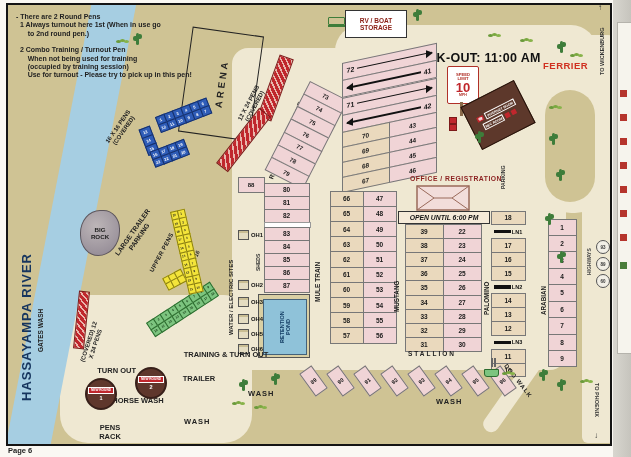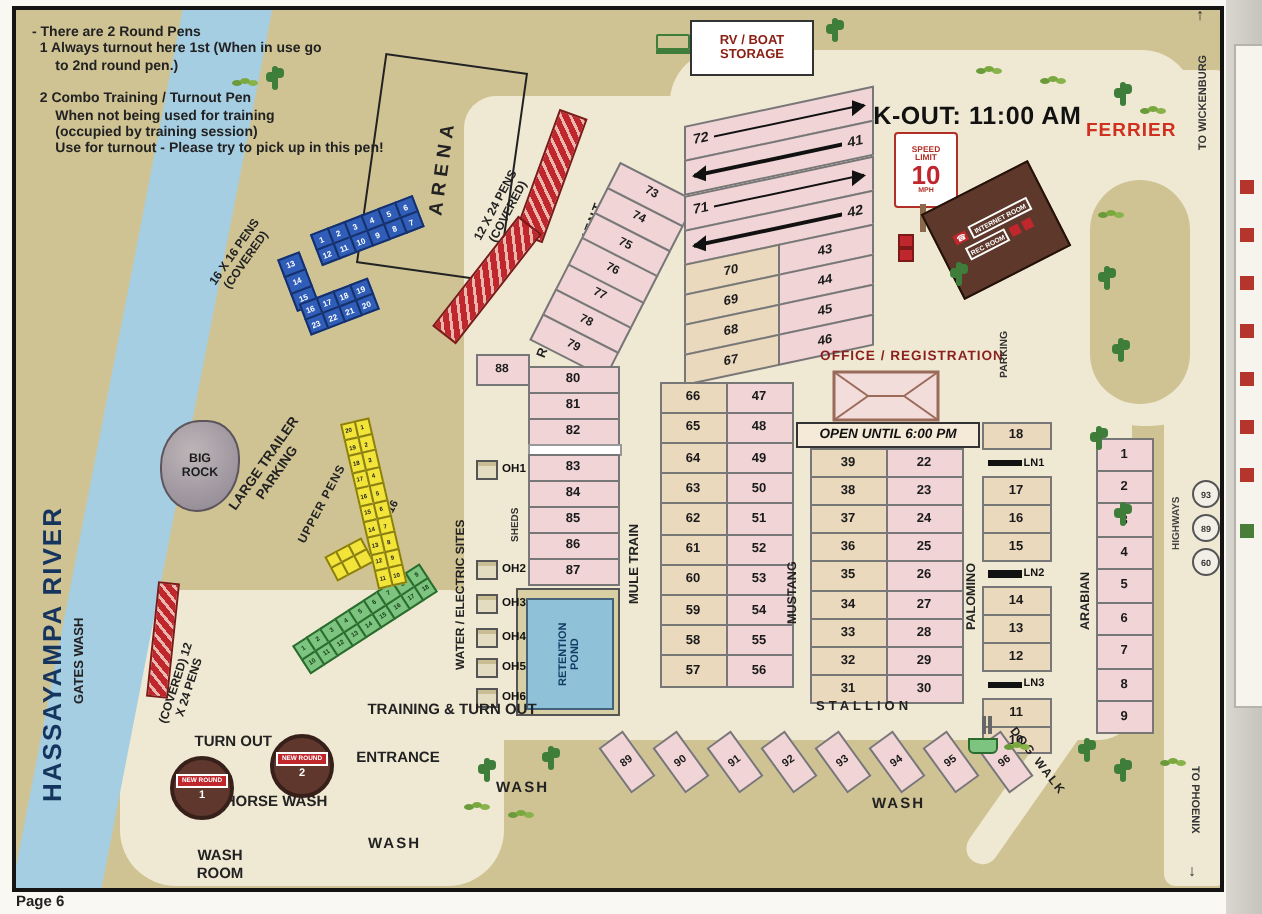--- a/index.html
+++ b/index.html
@@ -411,23 +411,23 @@
           <div></div>
         </div>
     <div class="cellrow yellowpens" style="height:6.5px;">
           <div></div>
           <div></div>
           <div></div>
         </div>
   </div>
   <div class="abs" style="left:84px;top:362px;width:44px;text-align:right;font-size:7.5px;font-weight:bold;color:#222;line-height:8.5px;">TURN OUT</div>
   <div class="abs" style="left:172px;top:346px;width:92px;text-align:center;font-size:7.5px;font-weight:bold;color:#222;line-height:8.5px;">TRAINING &amp; TURN OUT</div>
-  <div class="abs" style="left:166px;top:369px;width:50px;text-align:center;font-size:7.5px;font-weight:bold;color:#222;">ENTRANCE</div>
+  <div class="abs" style="left:166px;top:369px;width:50px;text-align:center;font-size:7.5px;font-weight:bold;color:#222;">TRAILER</div>
   <div class="abs" style="left:104px;top:392px;width:52px;text-align:center;font-size:7.5px;font-weight:bold;color:#222;line-height:8.5px;">HORSE WASH</div>
-  <div class="abs" style="left:80px;top:419px;width:44px;text-align:center;font-size:7.5px;font-weight:bold;color:#222;line-height:8.5px;">WASH ROOM</div>
+  <div class="abs" style="left:80px;top:419px;width:44px;text-align:center;font-size:7.5px;font-weight:bold;color:#222;line-height:8.5px;">PENS RACK</div>
   <div class="abs" style="left:176px;top:412px;font-size:7.5px;font-weight:bold;color:#222;letter-spacing:1px;">WASH</div>
   <div class="abs" style="left:240px;top:384px;font-size:7.5px;font-weight:bold;color:#222;letter-spacing:1px;">WASH</div>
   <div class="abs" style="left:428px;top:392px;font-size:7.5px;font-weight:bold;color:#222;letter-spacing:1px;">WASH</div>
 
   <div class="roundpen" style="left:77px;top:373px;">
     <span class="rpbadge">NEW ROUND</span>
     <span class="rpnum">1</span>
   </div>
   <div class="roundpen" style="left:127px;top:362px;">
     <span class="rpbadge">NEW ROUND</span>

